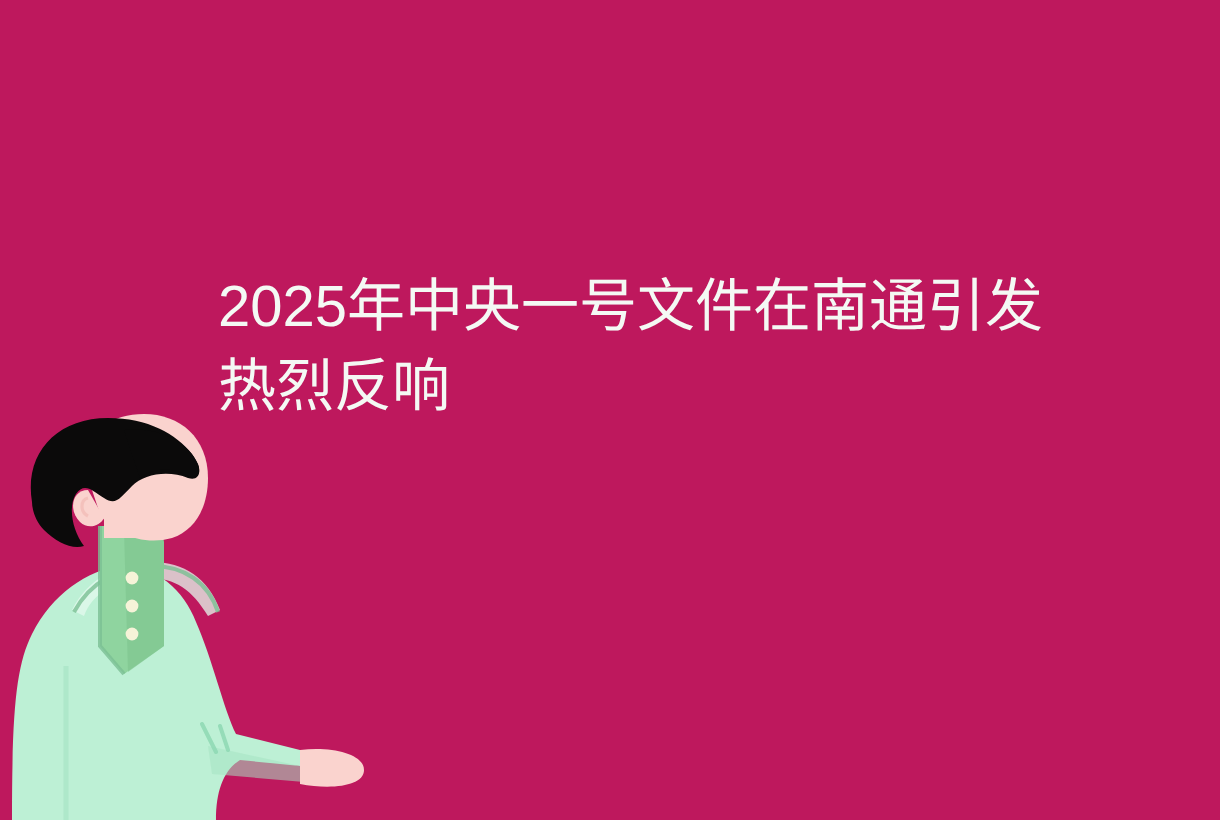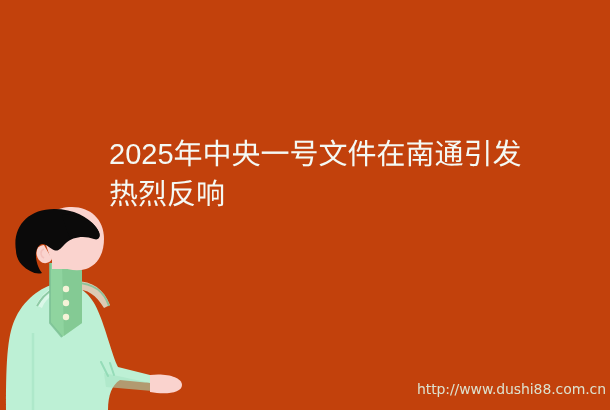--- a/index.html
+++ b/index.html
@@ -5,21 +5,21 @@
   html, body {
     margin: 0;
     padding: 0;
     background: #ffffff;
   }
   #banner {
     position: relative;
     width: 610px;
     height: 410px;
     overflow: hidden;
-    background: #c2410c;
+    background: #be185d;
     font-family: "Liberation Sans", "DejaVu Sans", sans-serif;
     -webkit-font-smoothing: antialiased;
   }
 
   
   #headline {
     position: absolute;
     left: 109px;
     top: 134px;
     width: 420px;
@@ -132,15 +132,14 @@
                C 34 48, 36 60, 42 68
                C 36 70, 28 66, 22 60
                C 18 56, 16 50, 16 46
                Z" fill="#0b0a0a"></path>
       <path d="M 62 10 C 80 8, 94 16, 99 27 C 101 32, 98 35, 94 33 C 86 28, 76 29, 70 34 Z" fill="#0b0a0a"></path>
     </svg>
   </div>
 
   <div id="headline">2025年中央一号文件在南通引发热烈反响</div>
 
-  <div id="watermark">http://www.dushi88.com.cn</div>
 
 </div>
 
 </body></html>

